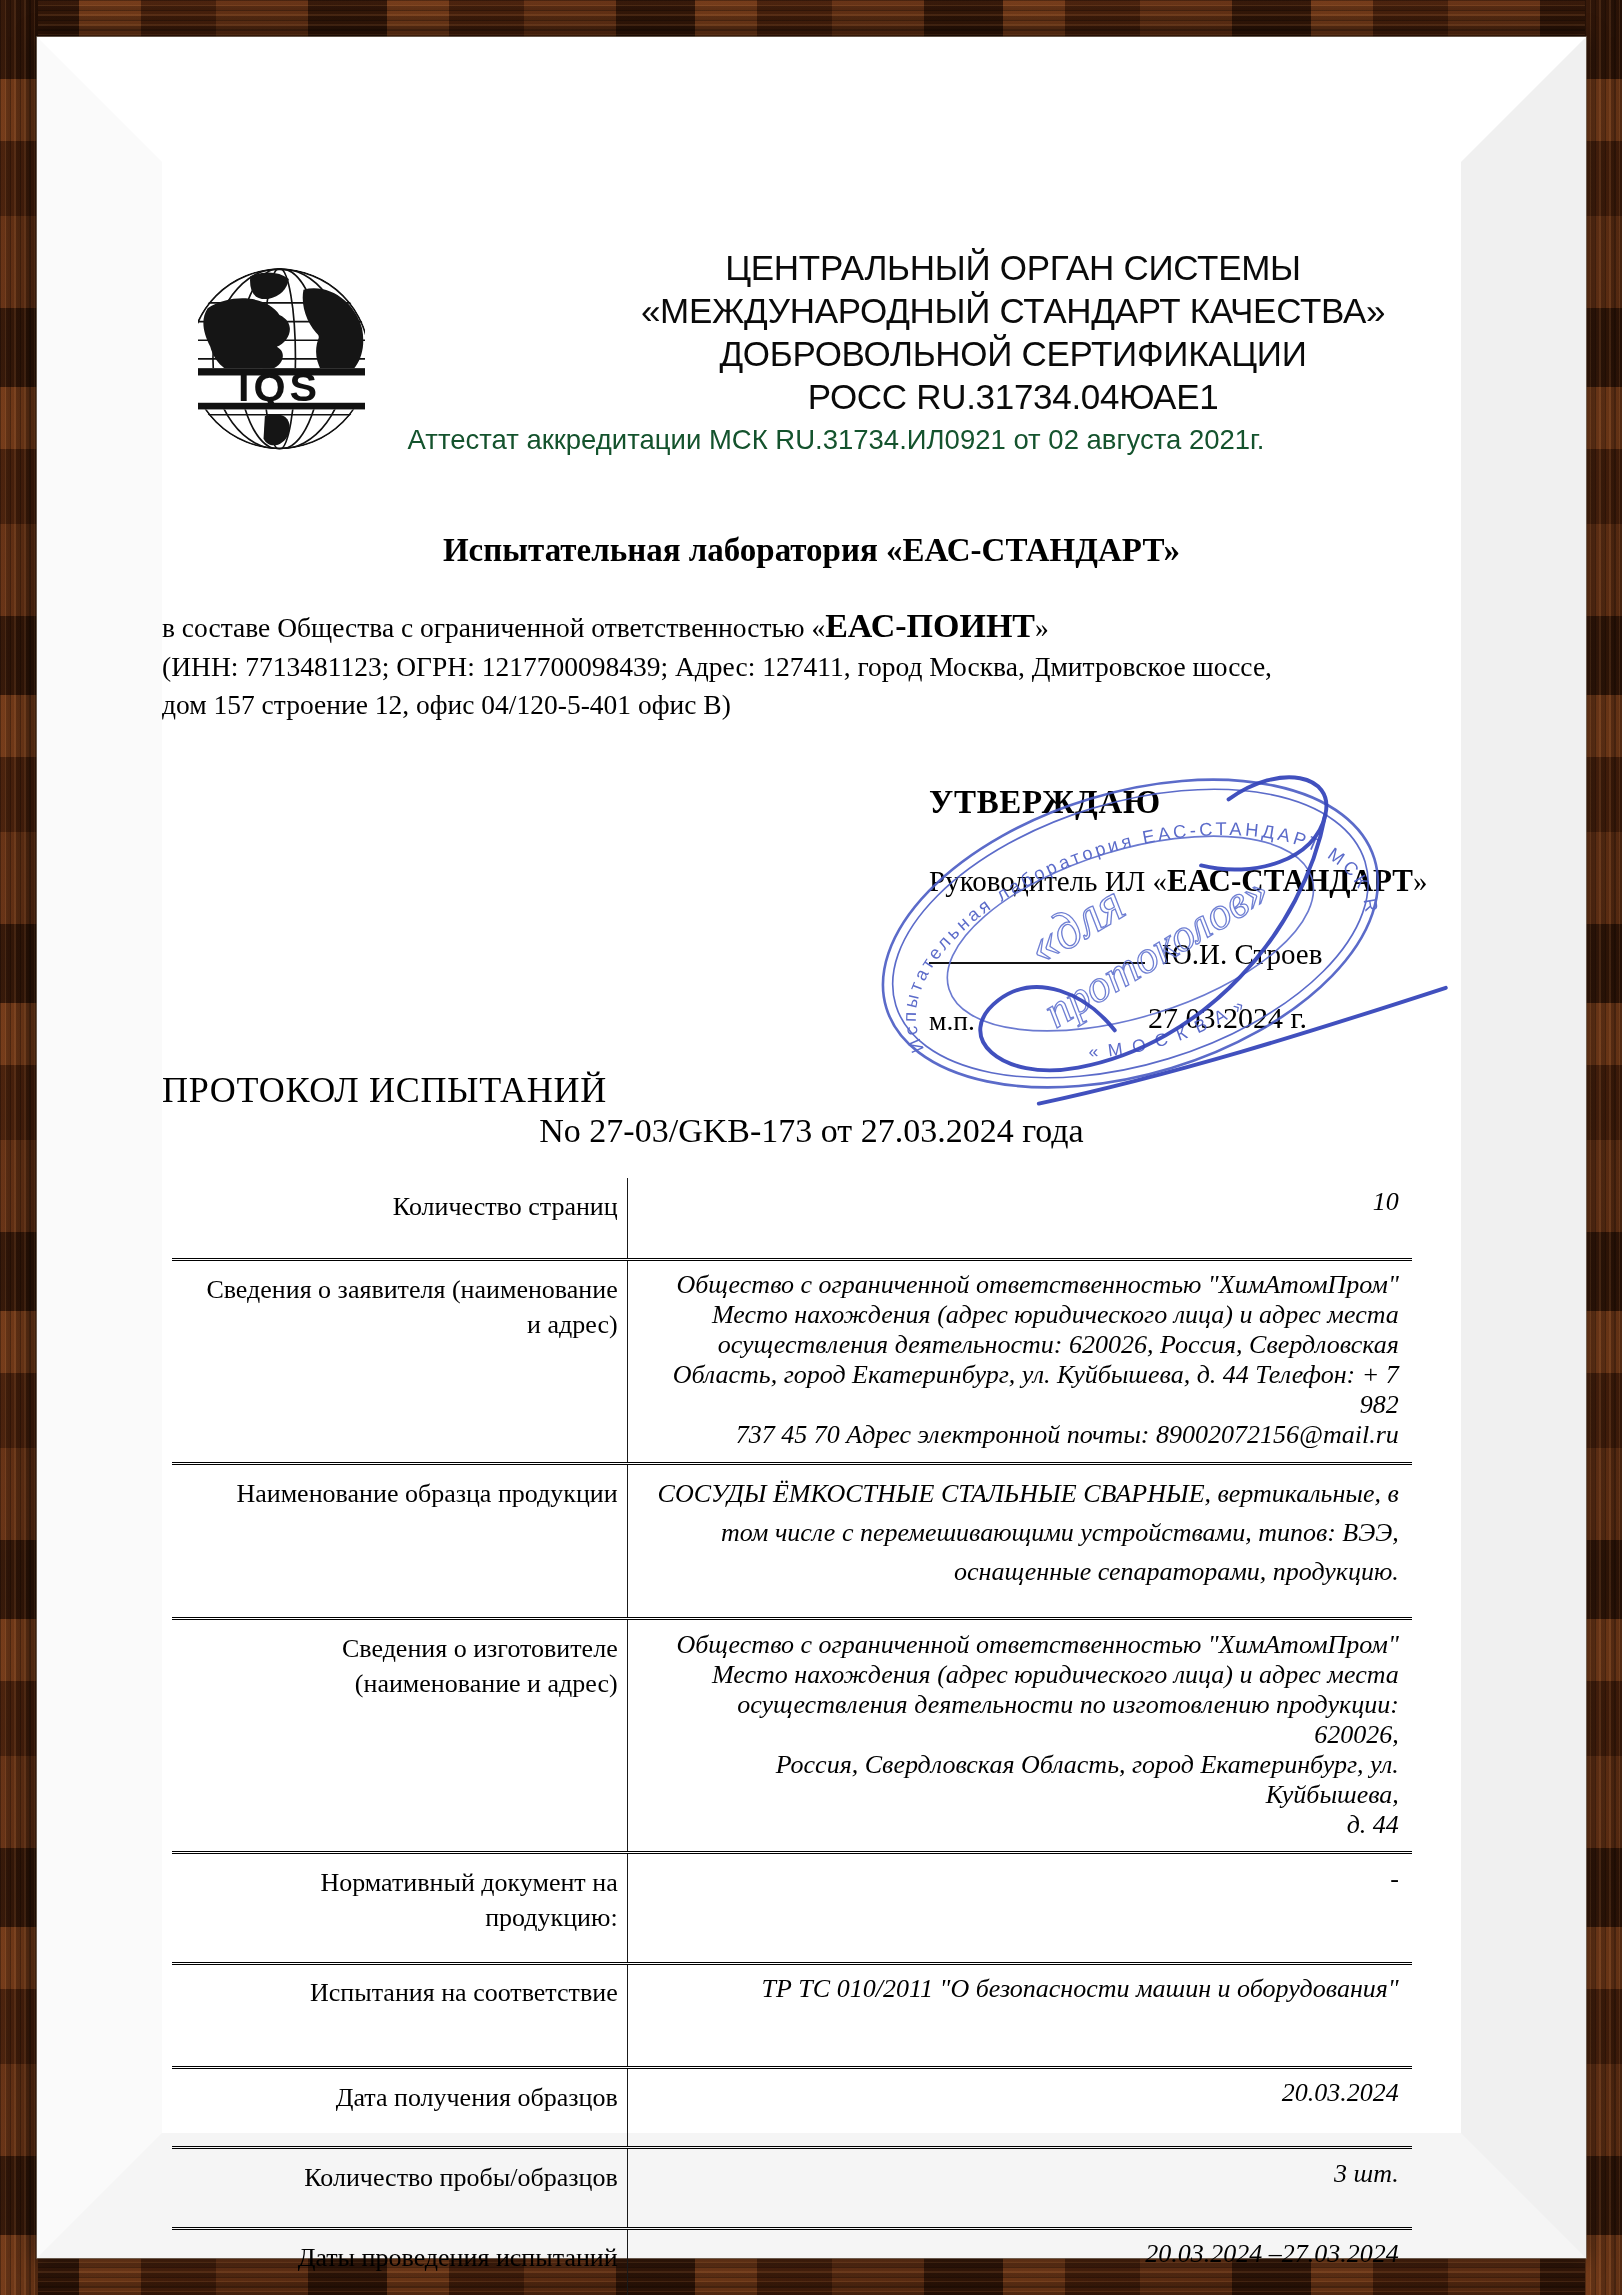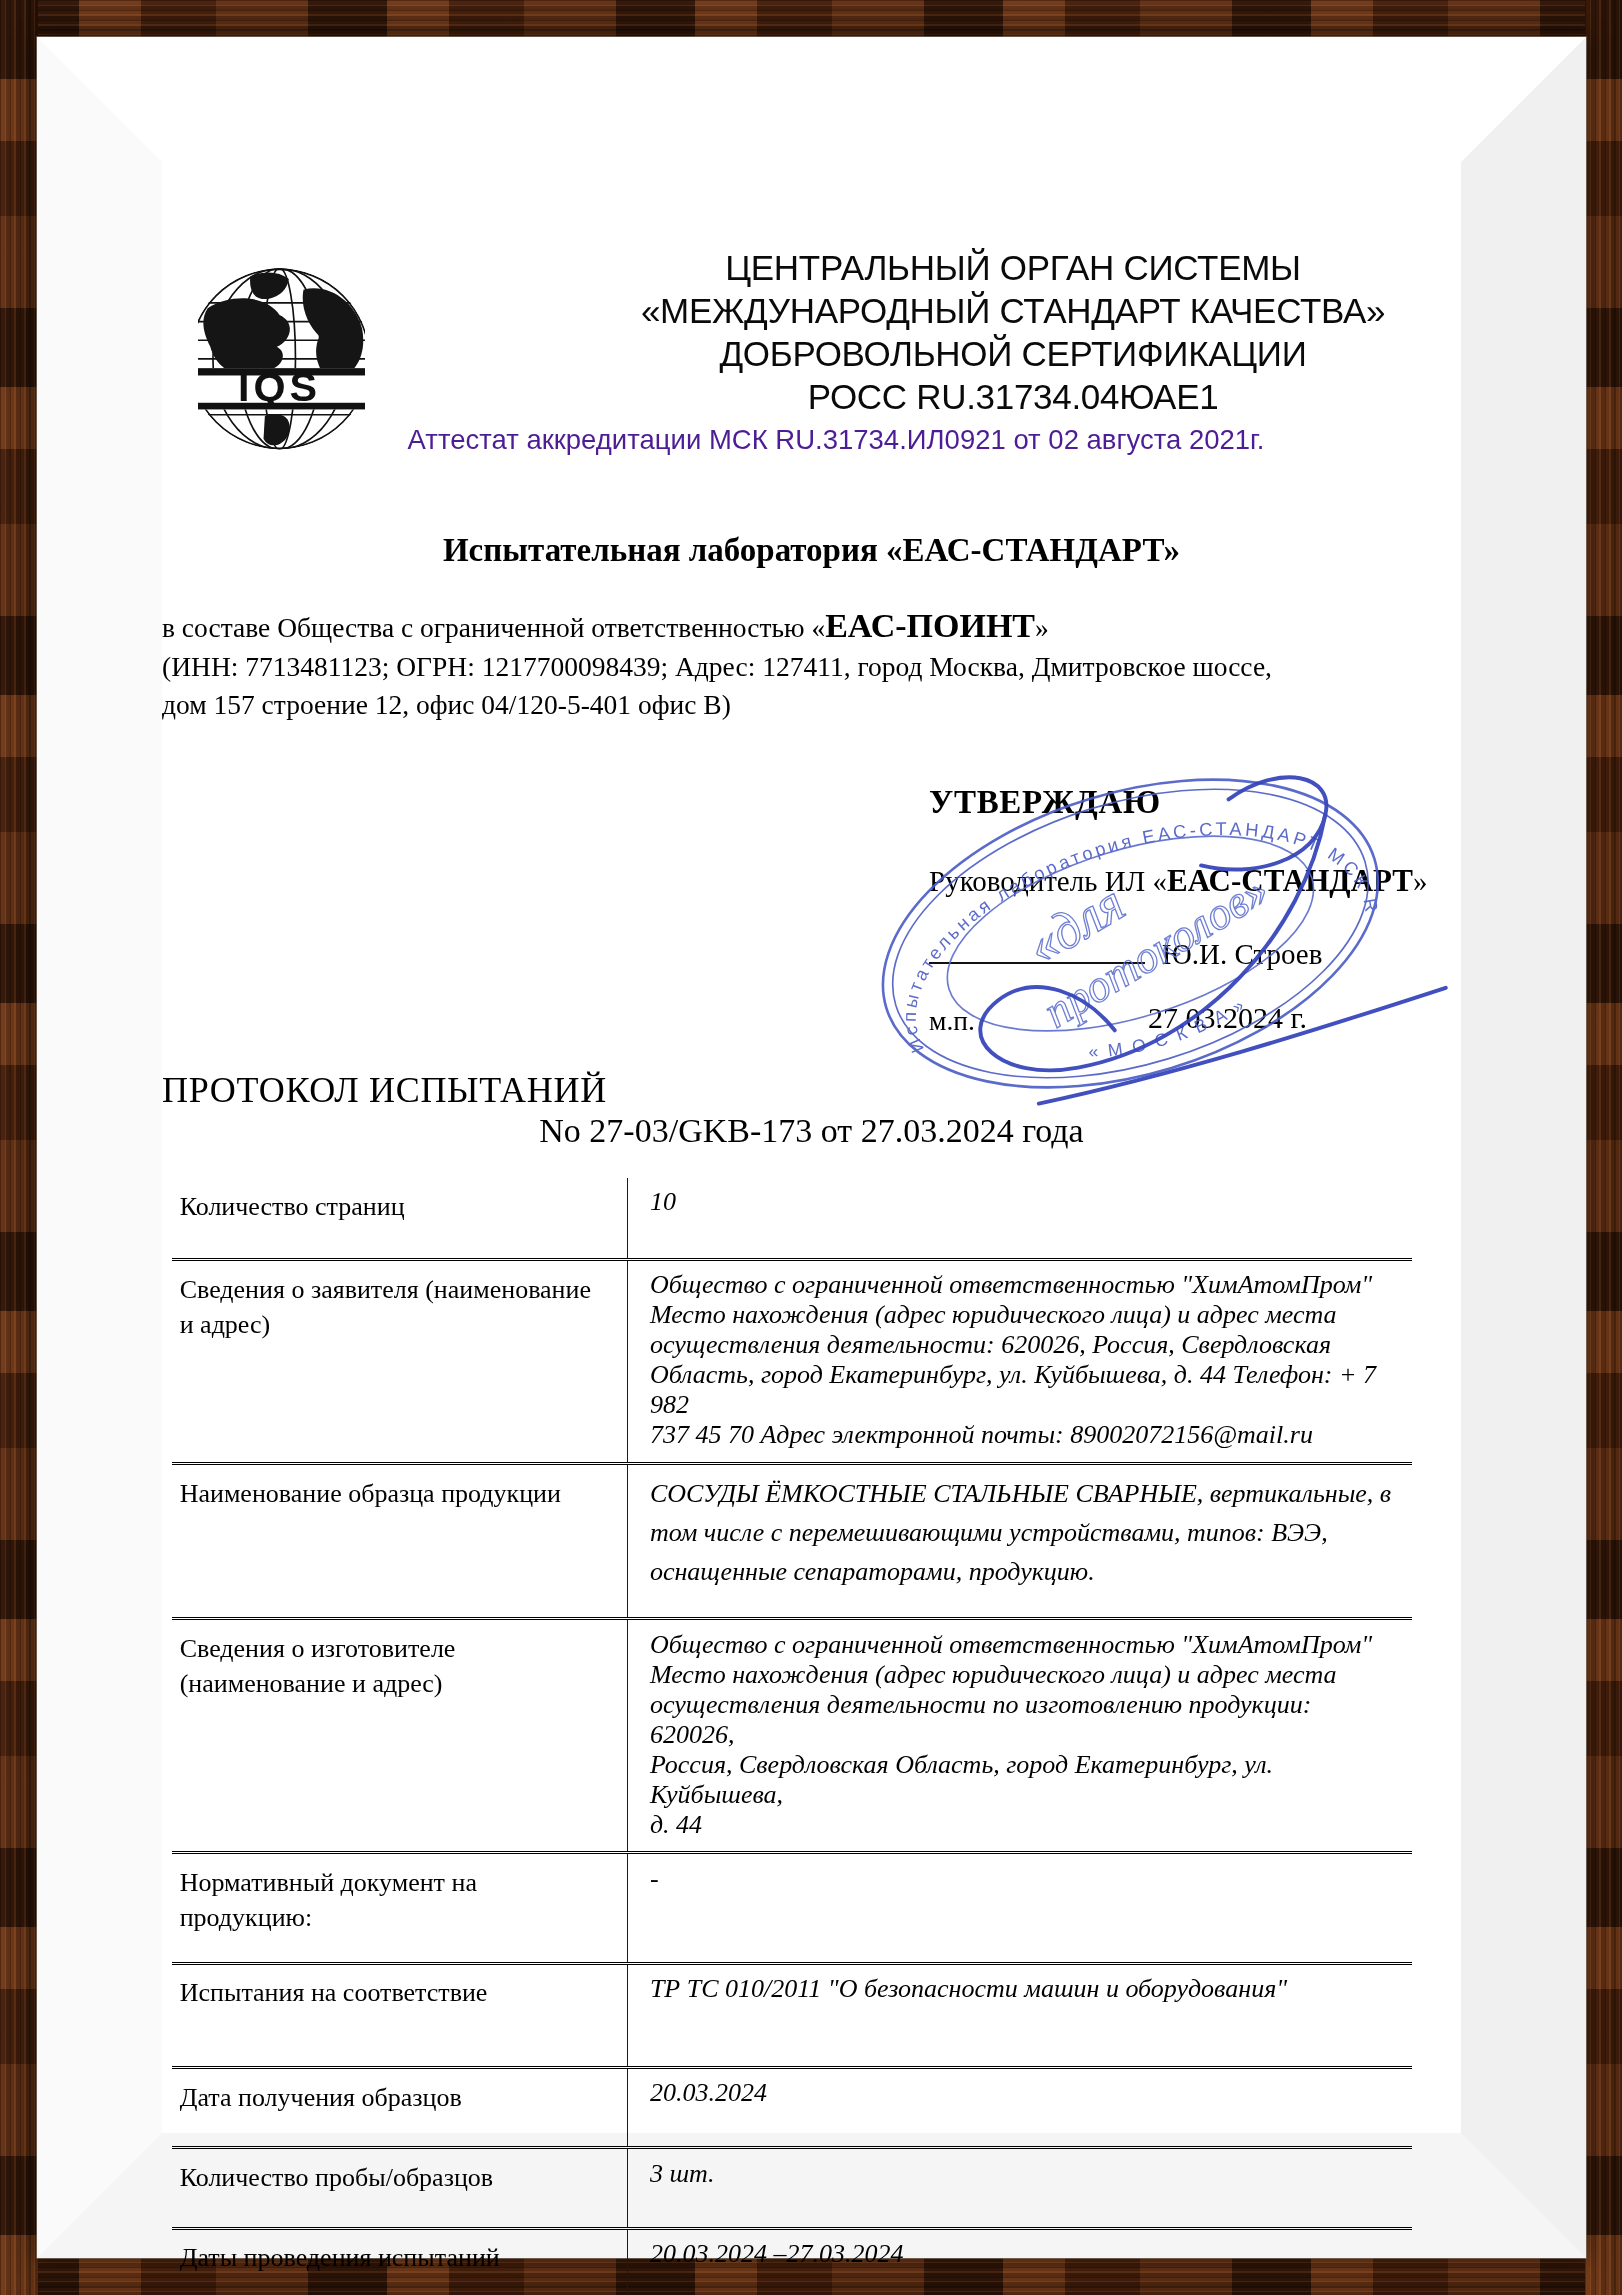--- a/index.html
+++ b/index.html
@@ -33,21 +33,21 @@
     background:#fff;
     box-shadow:0 0 0 0.7px #82776b, 0 0 19.6px rgba(0,0,0,.55), inset 0 0 0 0.7px #c9c9c9;
   }
   
   #doc{position:absolute;inset:162px;z-index:2;background:#fff;}
   #doc .abs{position:absolute;}
 
   .sans{font-family:"Liberation Sans",sans-serif;}
   .org-block{left:393px;top:84px;width:916px;text-align:center;
     font-size:35px;line-height:43px;letter-spacing:-0.3px;color:#0a0a0a;}
-  .accred{left:59px;top:262px;width:1230px;text-align:center;font-size:27.5px;color:#4c1d95;}
+  .accred{left:59px;top:262px;width:1230px;text-align:center;font-size:27.5px;color:#14532d;}
 
   .lab-title{left:0;top:370px;width:100%;text-align:center;font-size:33px;font-weight:bold;}
   .intro{left:0;width:100%;font-size:27.5px;}
   .intro b.big{font-size:34px;}
   .i1{top:445px;} .i2{top:489px;} .i3{top:527px;}
 
   
   .stamp-svg{left:674px;top:575px;width:615px;height:393px;z-index:4;pointer-events:none;}
   .approve{z-index:3;}
   .ap-head{left:767px;top:622px;font-size:33px;font-weight:bold;letter-spacing:0.7px;}
@@ -56,21 +56,21 @@
   .ap-sign{left:767px;top:771px;font-size:29px;}
   .sig-line{display:inline-block;width:216px;height:29px;border-bottom:2px solid #111;margin-right:17px;}
   .ap-seal{left:767px;top:843px;width:543px;font-size:27.5px;}
   .ap-date{position:absolute;left:219px;top:-3.9px;font-size:30px;}
 
   .proto-title{left:0;top:907px;width:100%;text-align:left;font-size:36px;letter-spacing:0.7px;}
   .proto-num{left:0;top:950px;width:100%;text-align:center;font-size:34px;}
 
   
   table.report{position:absolute;left:9.8px;top:1016px;width:1240px;border-collapse:collapse;table-layout:fixed;}
-  table.report td{vertical-align:top;border-bottom:3.3px double #000;}
+  table.report td{vertical-align:top;border-bottom:3.3px double #000;text-align:right;}
   table.report tr.last td{border-bottom:none;}
   td.lbl{width:438px;font-size:26px;line-height:35px;padding:10.5px 9.2px 11.8px 7.9px;white-space:pre-line;}
   td.val{font-size:26px;line-height:30px;font-style:italic;padding:9.2px 13px 11.8px 22px;
          border-left:1.3px solid #1a1a1a;white-space:pre-line;}
   tr.r1 td{height:58px;}
   tr.r3 td.val{line-height:39px;padding-bottom:26px;}
   tr.r5 td{height:85px;}
   tr.r6 td{height:79px;margin-left:48px;}
   tr.r7 td{height:55px;}
   tr.r8 td{height:55px;}

